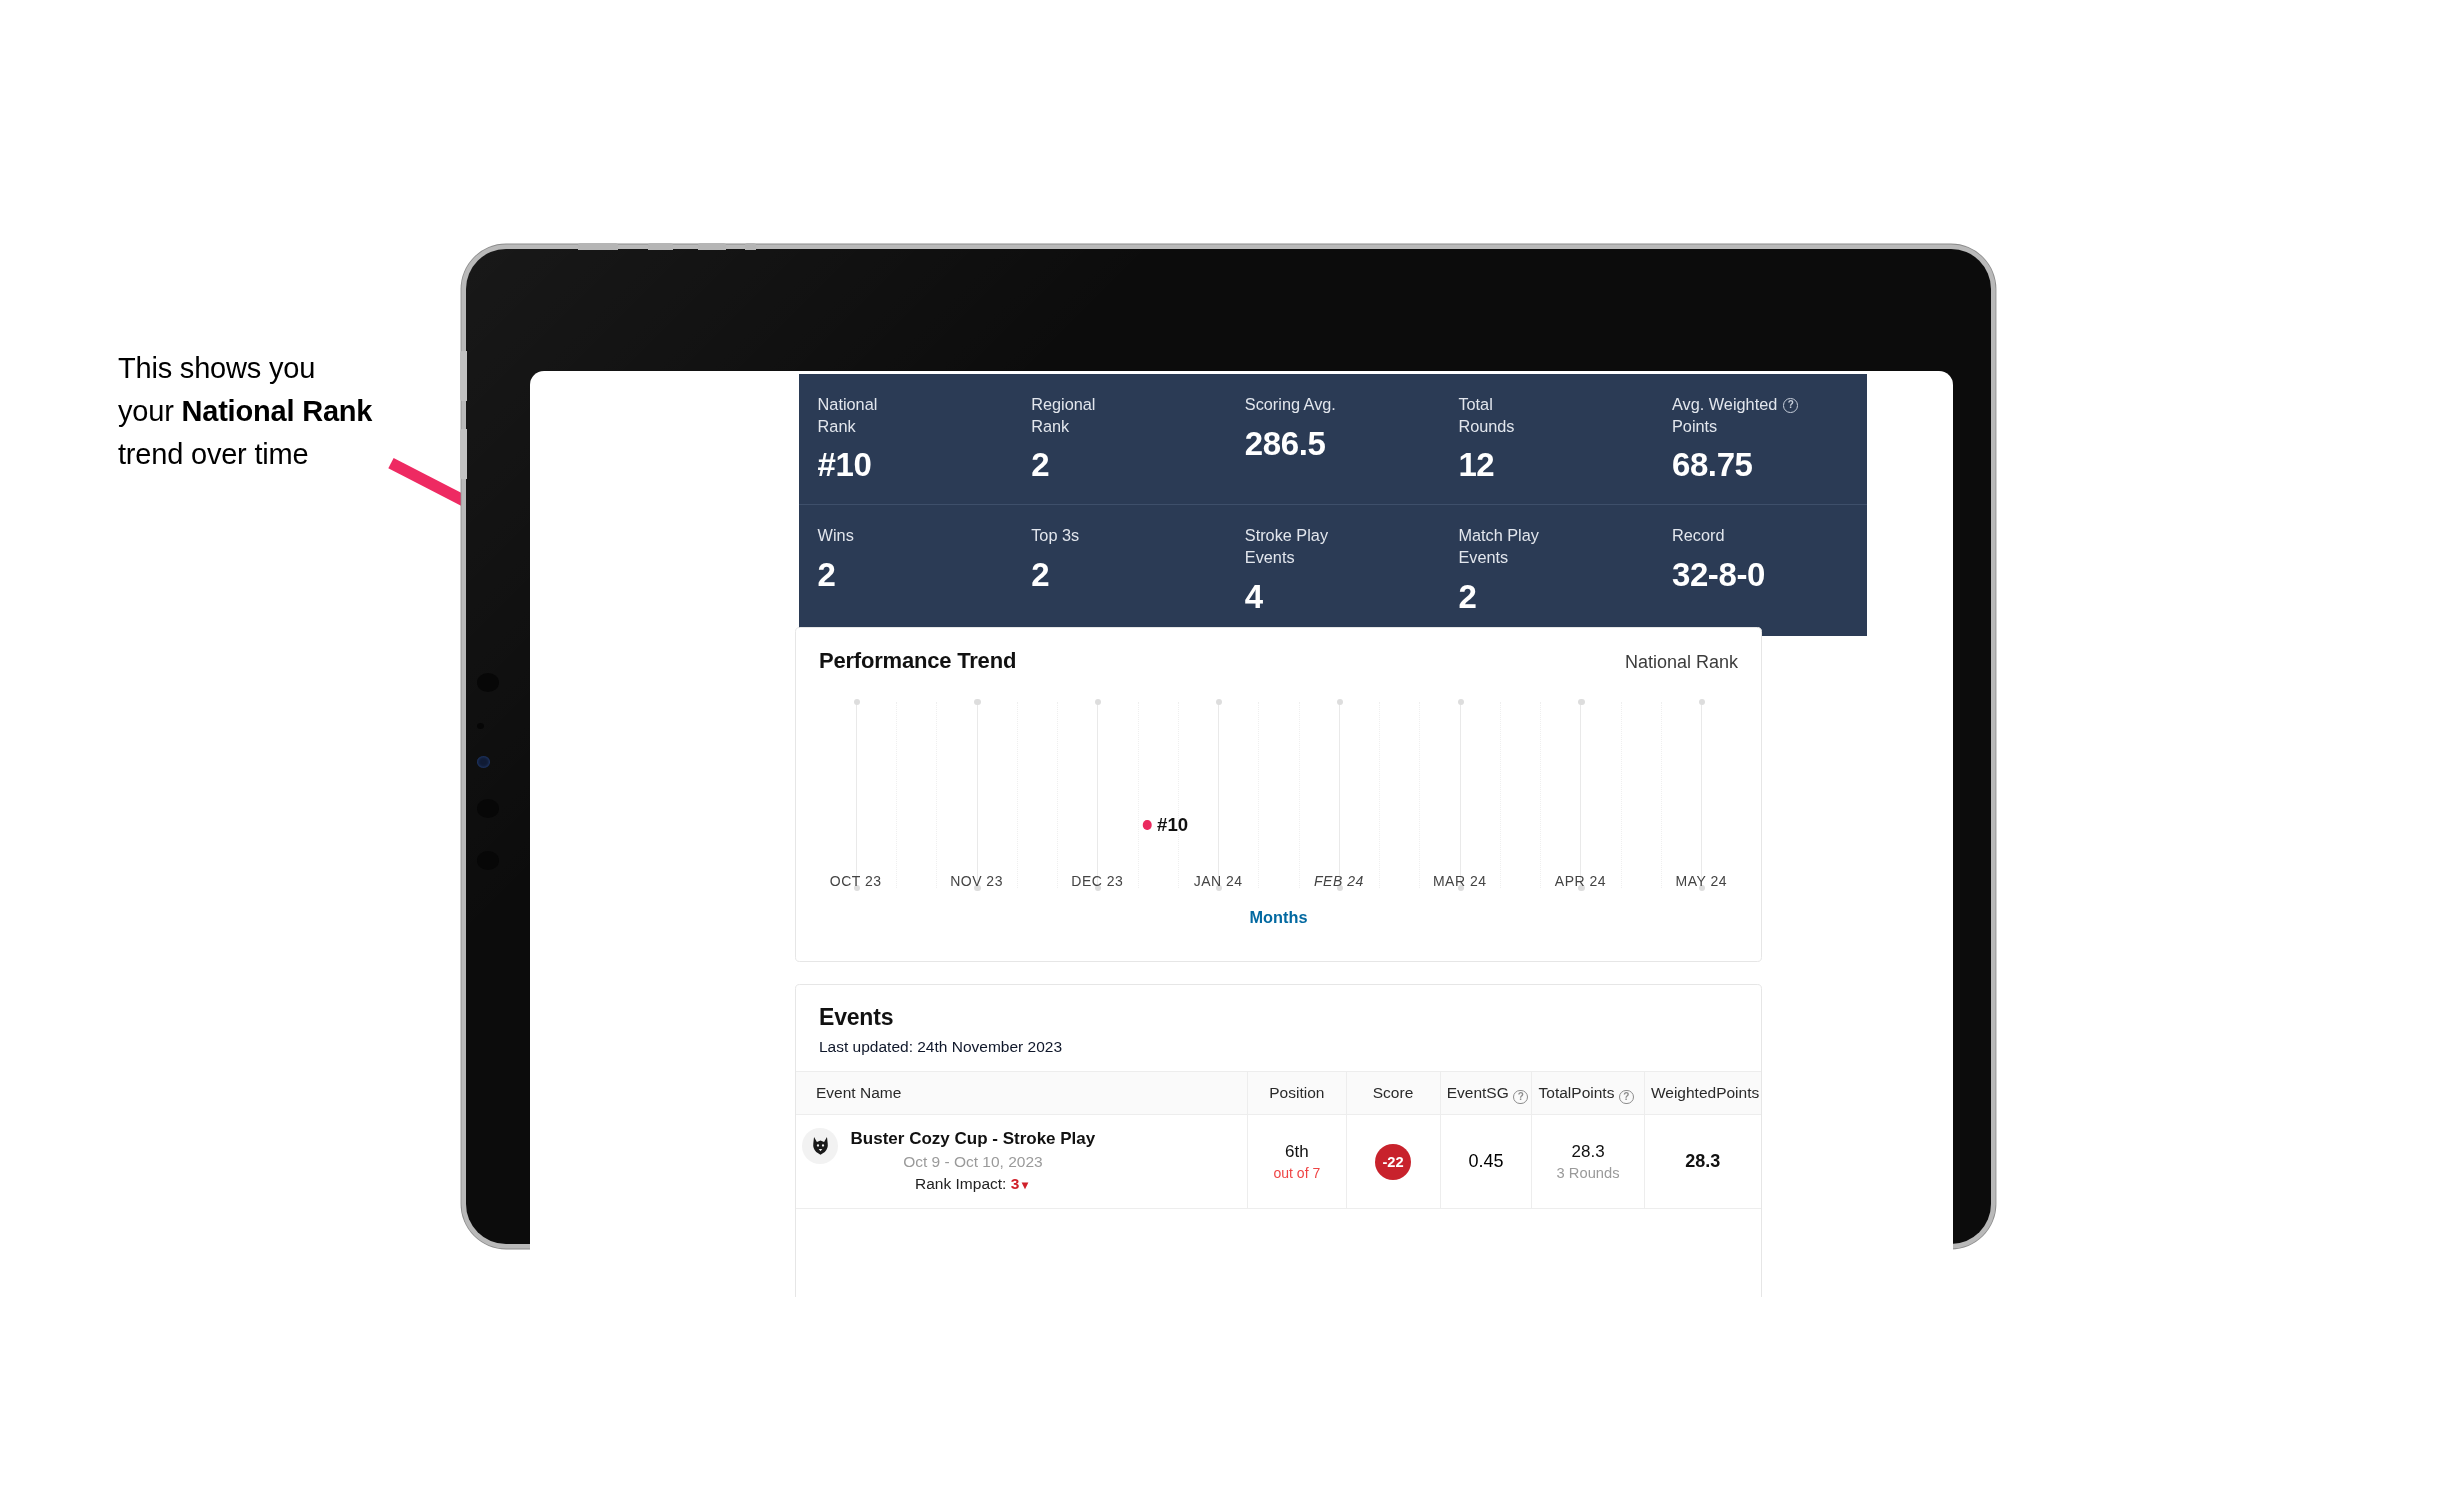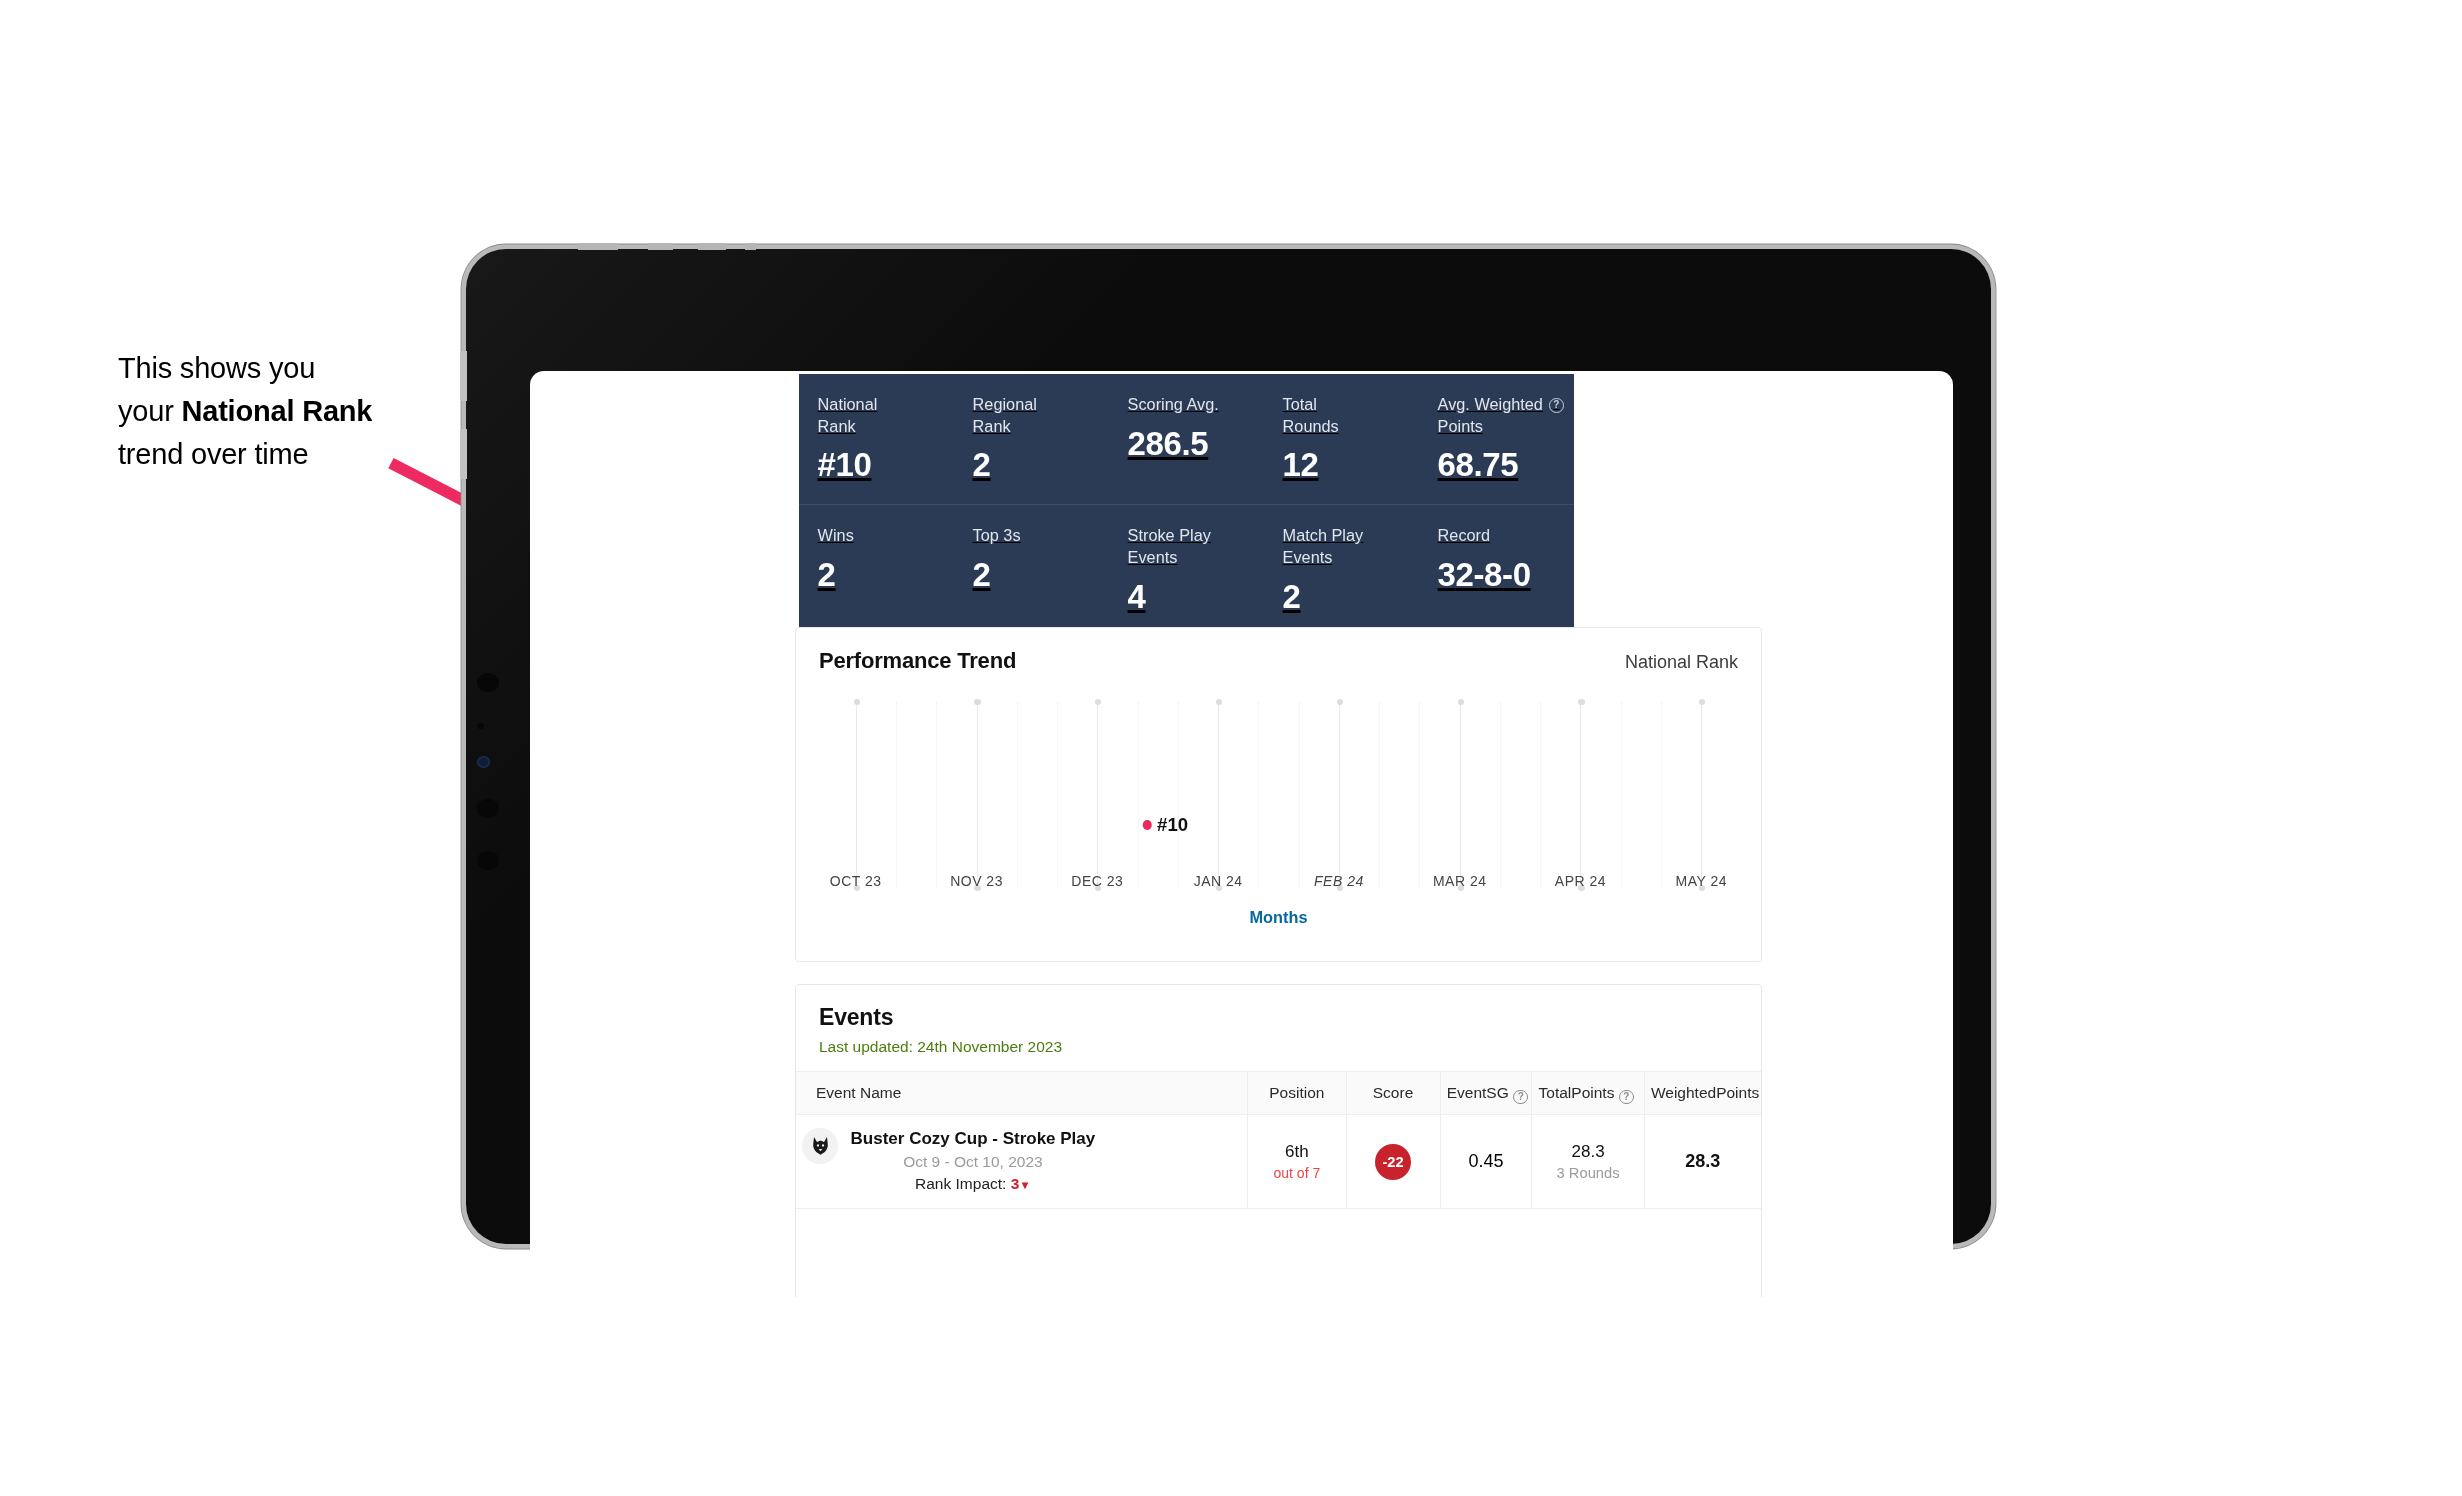--- a/index.html
+++ b/index.html
@@ -66,23 +66,22 @@
     border-radius: 14px 14px 0 0;
     overflow: hidden;
   }
 
   .page { position:absolute; left:0; top:0; width:1423px; }
 
   
   .stats {
     position:absolute;
     left: 269px; top: 3.1px;
-    width: 775px;
+    width: 1068px;
     background: #2b3b55;
-    text-decoration: underline;
   }
   .stats-row { display:flex; }
   .stats-row.r1 { border-bottom: 1.5px solid #3e4f6a; }
   .stat { flex: 1 1 0; padding: 20px 0 20px 18.6px; min-width:0; }
   .stat-label {
     font-size: 16.3px; line-height: 1.32;
     color: #e2e6ed; font-weight: 400;
     max-width: 132px;
     display:flex; align-items:flex-start; flex-wrap:wrap; gap:0 6.2px;
   }
@@ -159,21 +158,21 @@
   }
   .xtitle {
     position:absolute; left:0; right:0; top:280px;
     text-align:center; font-size:16.3px; font-weight:700; color:#0369a1;
   }
 
   
   .events { top: 613px; height: 325px; overflow:hidden; }
   .events-head { padding: 18.6px 23px 15.5px 23px; border-bottom: 1.5px solid #ededed; }
   .events-title { font-size: 23px; font-weight: 700; color:#111; letter-spacing:-0.2px; }
-  .events-sub { margin-top: 7px; font-size: 15.5px; color:#4d7c0f; }
+  .events-sub { margin-top: 7px; font-size: 15.5px; color:#0f172a; }
 
   table.evt { width:100%; border-collapse: collapse; table-layout: fixed; }
   table.evt th {
     background: #fafafa;
     font-size: 15.5px; font-weight: 400; color:#2a2a2a;
     padding: 11px 6.2px;
     vertical-align: middle;
     border-bottom: 1.5px solid #ededed;
     border-right: 1.5px solid #ededed;
     line-height:1.3;

